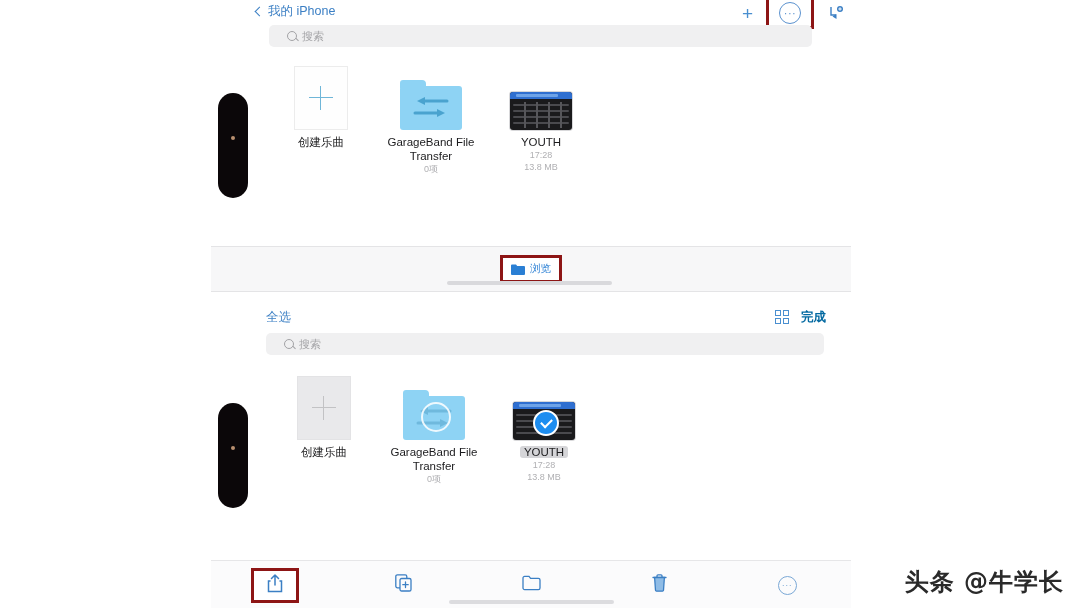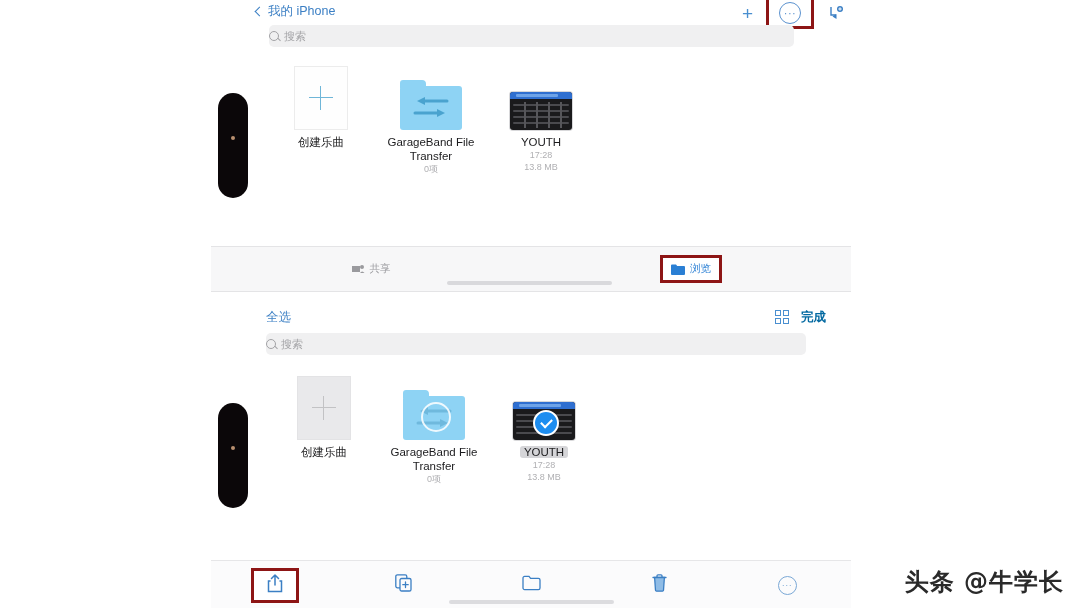--- a/index.html
+++ b/index.html
@@ -54,21 +54,21 @@
     box-sizing:border-box;
   }
   .rb-nav{padding:2px 10px;background:#fff;}
   .scan-icon{
     width:18px;height:18px;position:relative;
   }
 
   
   .searchbar{
     position:absolute;height:22px;border-radius:5px;background:#f0f0f1;
-    display:flex;align-items:center;padding-left:0;gap:5px;
+    display:flex;align-items:center;padding-left:18px;gap:5px;
     font-size:11px;color:#a3a3a6;
   }
   .mag{
     width:8px;height:8px;border:1.3px solid #a3a3a6;border-radius:50%;position:relative;
     flex:0 0 auto;
   }
   .mag:after{
     content:"";position:absolute;width:4px;height:1.3px;background:#a3a3a6;
     right:-3px;bottom:0px;transform:rotate(45deg);
   }
@@ -281,30 +281,20 @@
       </div>
       <div class="label">YOUTH</div>
       <div class="sub">17:28</div>
       <div class="sub">13.8 MB</div>
     </div>
   </div>
 
   <div class="tabbar">
 
 
-    <div class="tab">
-      <span class="people-ic">
-        <svg width="13" height="10" viewBox="0 0 13 10">
-          <rect x="0" y="2" width="8" height="6" fill="#9a9a9e"></rect>
-          <circle cx="10" cy="3" r="2" fill="#9a9a9e"></circle>
-          <path d="M8 9 q2 -3 4.5 0" fill="#9a9a9e"></path>
-        </svg>
-      </span>
-      <span>共享</span>
-    </div>
 
     <div class="tab active">
       <span class="redbox rb-tab">
         <span style="display:flex;align-items:center;gap:5px;color:#2a7fd4;font-size:10.5px;">
           <span class="folder-ic">
             <svg width="14" height="11" viewBox="0 0 14 11">
               <path d="M0 1.5 a1 1 0 0 1 1 -1 h4 l1.2 1.4 H13 a1 1 0 0 1 1 1 V10 a1 1 0 0 1 -1 1 H1 a1 1 0 0 1 -1 -1 Z" fill="#2a7fd4"></path>
             </svg>
           </span>
           <span>浏览</span>

